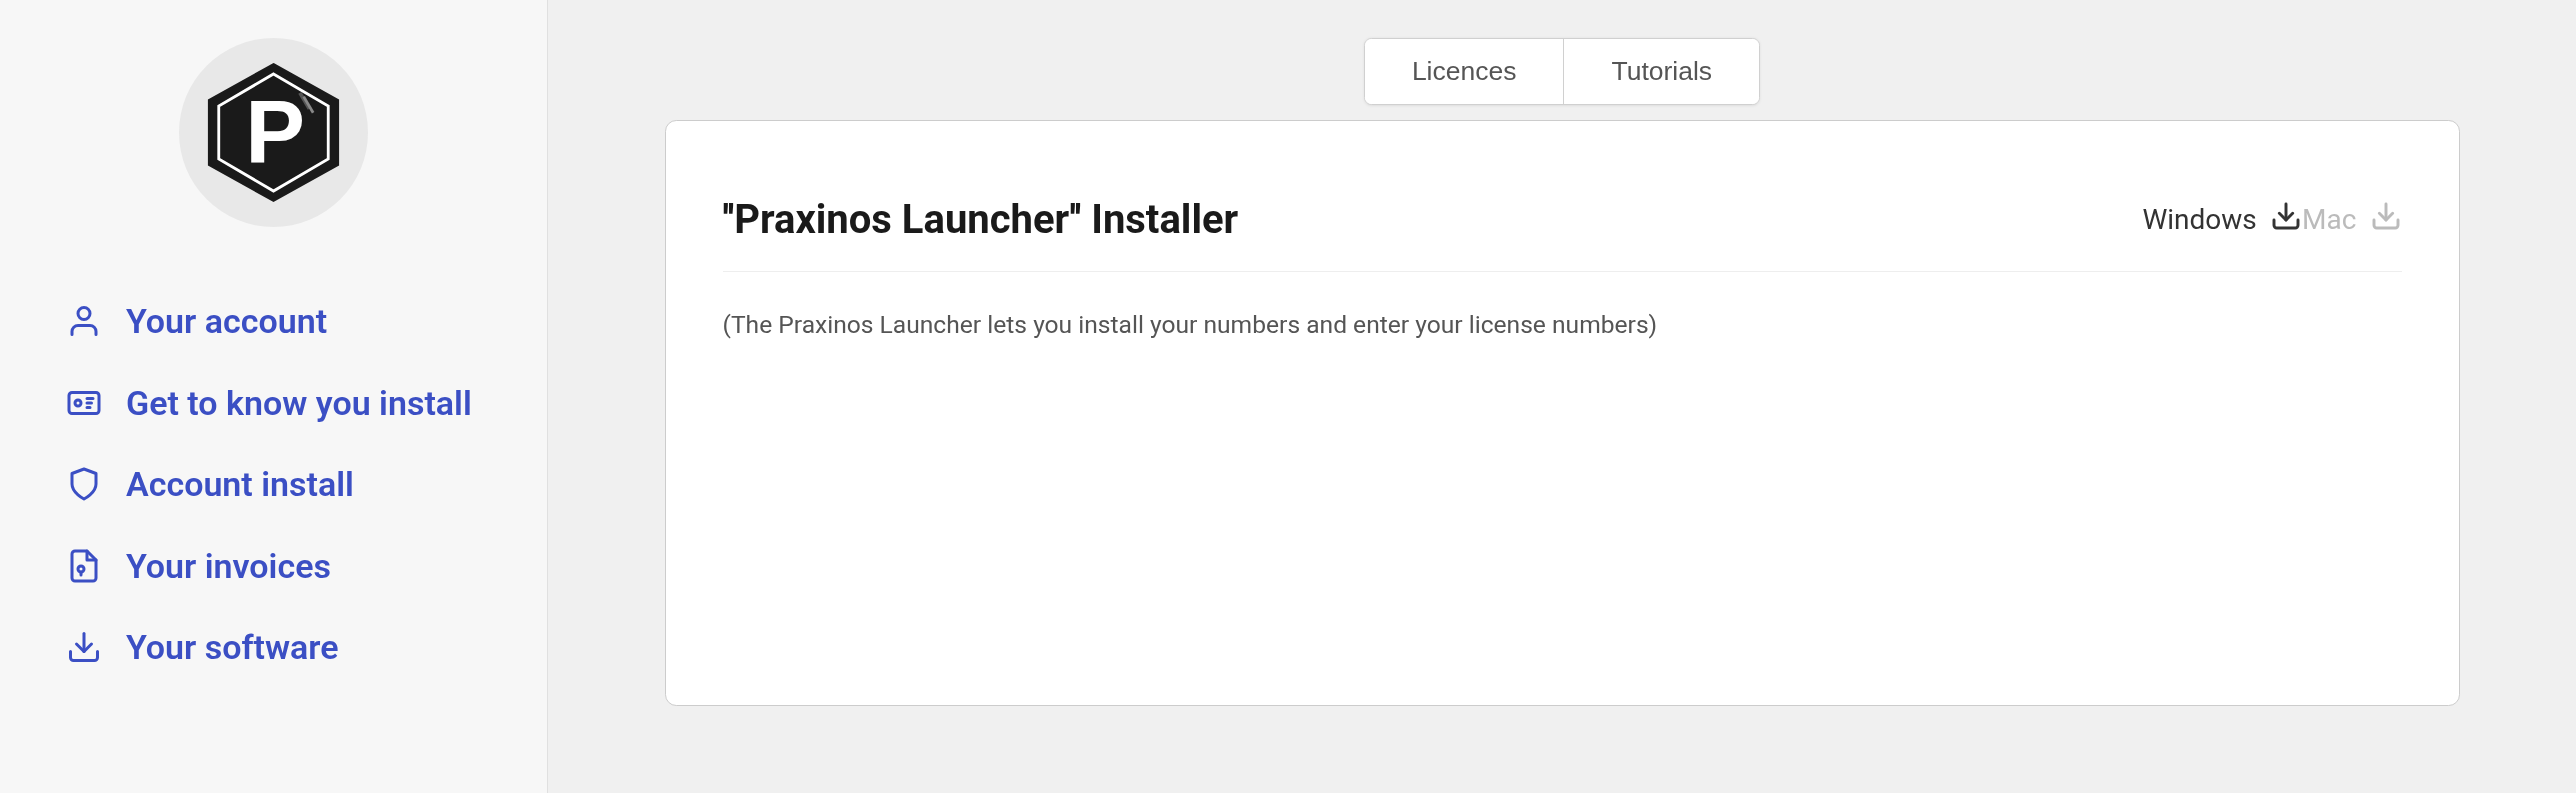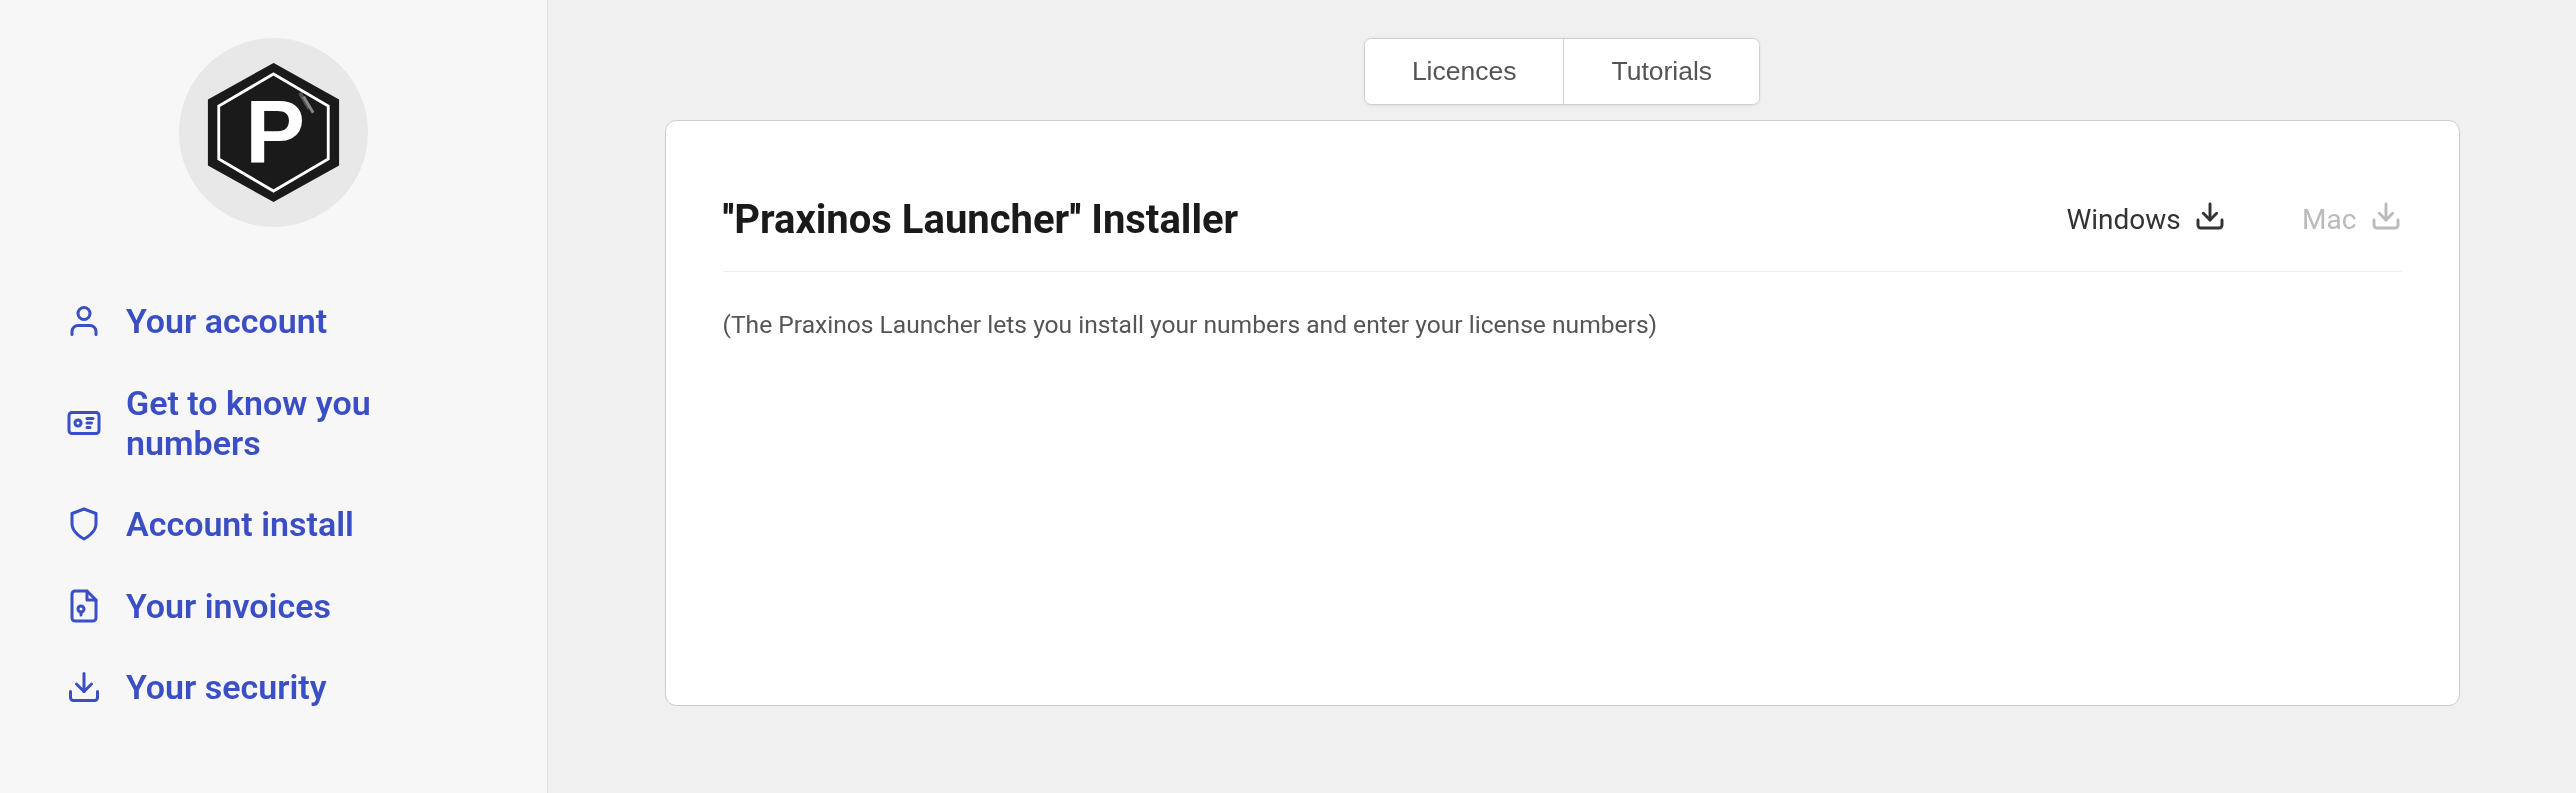--- a/index.html
+++ b/index.html
@@ -153,21 +153,20 @@
     .software-name {
       font-size: 40px;
       font-weight: 700;
       color: #1a1a1a;
       flex: 1;
     }
 
     .download-section {
       display: flex;
       align-items: center;
-      gap: 76px;
     }
 
     .download-option {
       display: flex;
       align-items: center;
       gap: 13.2px;
       cursor: pointer;
     }
 
     .download-option-label {
@@ -226,21 +225,21 @@
     </li>
 
     <li class="nav-item">
       <span class="nav-item-icon">
         <svg width="36" height="36" viewBox="0 0 24 24" fill="none" stroke="#3b4fc4" stroke-width="2" stroke-linecap="round" stroke-linejoin="round">
           <rect x="2" y="5" width="20" height="14" rx="2"></rect>
           <circle cx="8" cy="12" r="2"></circle>
           <path d="M14 9h4M14 12h3M14 15h2"></path>
         </svg>
       </span>
-      <span class="nav-item-label">Get to know you numbers</span>
+      <span class="nav-item-label">Get to know you install</span>
     </li>
 
     <li class="nav-item">
       <span class="nav-item-icon">
         <svg width="36" height="36" viewBox="0 0 24 24" fill="none" stroke="#3b4fc4" stroke-width="2" stroke-linecap="round" stroke-linejoin="round">
           <path d="M12 22s8-4 8-10V5l-8-3-8 3v7c0 6 8 10 8 10z"></path>
         </svg>
       </span>
       <span class="nav-item-label">Account install</span>
     </li>
@@ -258,21 +257,21 @@
     </li>
 
     <li class="nav-item">
       <span class="nav-item-icon">
         <svg width="36" height="36" viewBox="0 0 24 24" fill="none" stroke="#3b4fc4" stroke-width="2" stroke-linecap="round" stroke-linejoin="round">
           <path d="M21 15v4a2 2 0 0 1-2 2H5a2 2 0 0 1-2-2v-4"></path>
           <polyline points="7 10 12 15 17 10"></polyline>
           <line x1="12" y1="15" x2="12" y2="3"></line>
         </svg>
       </span>
-      <span class="nav-item-label">Your security</span>
+      <span class="nav-item-label">Your software</span>
     </li>
   </ul>
 </aside>
 
 <main class="main-content">
 
   <div class="tabs-container">
     <div class="tab-wrapper">
       <button class="tab">Licences</button>
       <button class="tab">Tutorials</button>

